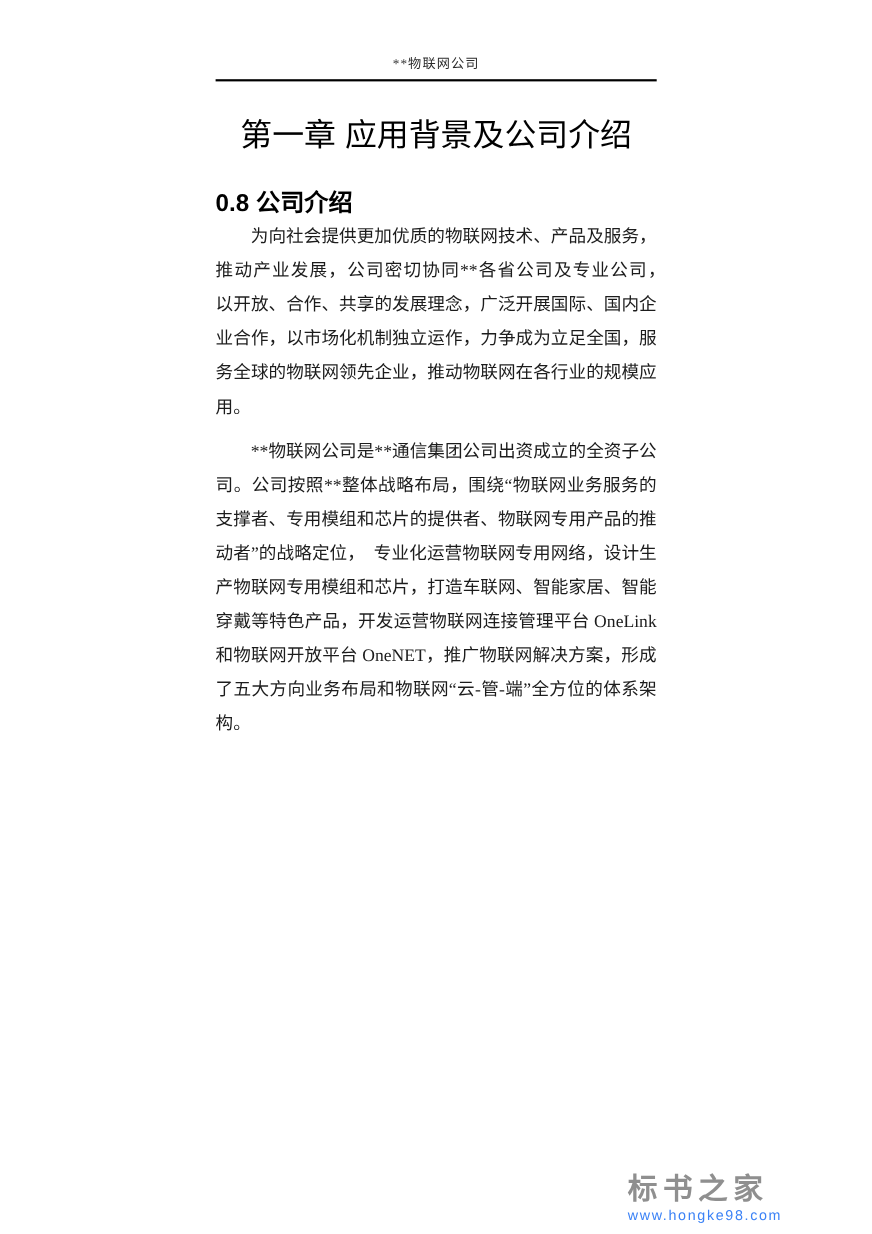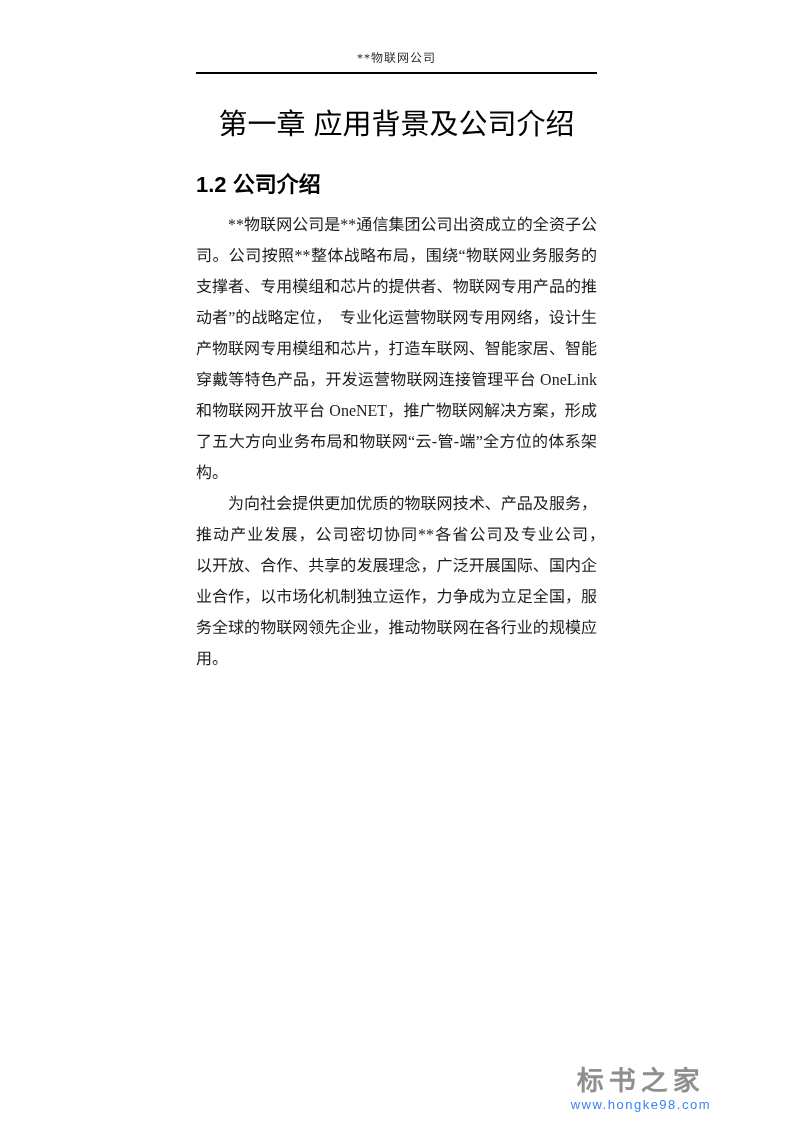--- a/index.html
+++ b/index.html
@@ -52,21 +52,21 @@
     color: #1c1c1c;
     margin: 9px 0 0 0;
   }
   .body-para.follow {
     margin-top: 0;
   }
   .watermark {
     position: absolute;
     right: 6px;
     bottom: 10px;
-    text-align: center;
+    text-align: left;
     user-select: none;
   }
   .watermark-logo {
     font-family: "Liberation Sans", sans-serif;
     font-weight: bold;
     font-size: 27px;
     line-height: 30px;
     letter-spacing: 5px;
     color: #8f8f8f;
   }
@@ -85,24 +85,24 @@
 <div class="page">
 
   <div class="header">
     <span>**物联网公司</span>
   </div>
 
   <h1 class="chapter-title">第一章 应用背景及公司介绍</h1>
 
 
 
-  <h2 class="section-heading">1.2 公司介绍</h2>
+  <h2 class="section-heading">0.8 公司介绍</h2>
+
+  <p class="body-para follow">为向社会提供更加优质的物联网技术、产品及服务，推动产业发展，公司密切协同**各省公司及专业公司，　以开放、合作、共享的发展理念，广泛开展国际、国内企业合作，以市场化机制独立运作，力争成为立足全国，服务全球的物联网领先企业，推动物联网在各行业的规模应用。</p>
 
   <p class="body-para">**物联网公司是**通信集团公司出资成立的全资子公司。公司按照**整体战略布局，围绕“物联网业务服务的支撑者、专用模组和芯片的提供者、物联网专用产品的推动者”的战略定位，　专业化运营物联网专用网络，设计生产物联网专用模组和芯片，打造车联网、智能家居、智能穿戴等特色产品，开发运营物联网连接管理平台 OneLink 和物联网开放平台 OneNET，推广物联网解决方案，形成了五大方向业务布局和物联网“云-管-端”全方位的体系架构。</p>
-
-  <p class="body-para follow">为向社会提供更加优质的物联网技术、产品及服务，推动产业发展，公司密切协同**各省公司及专业公司，　以开放、合作、共享的发展理念，广泛开展国际、国内企业合作，以市场化机制独立运作，力争成为立足全国，服务全球的物联网领先企业，推动物联网在各行业的规模应用。</p>
 
   <div class="watermark">
     <div class="watermark-logo">标书之家</div>
     <div class="watermark-url">www.hongke98.com</div>
   </div>
 
 </div>
 
 </body></html>

